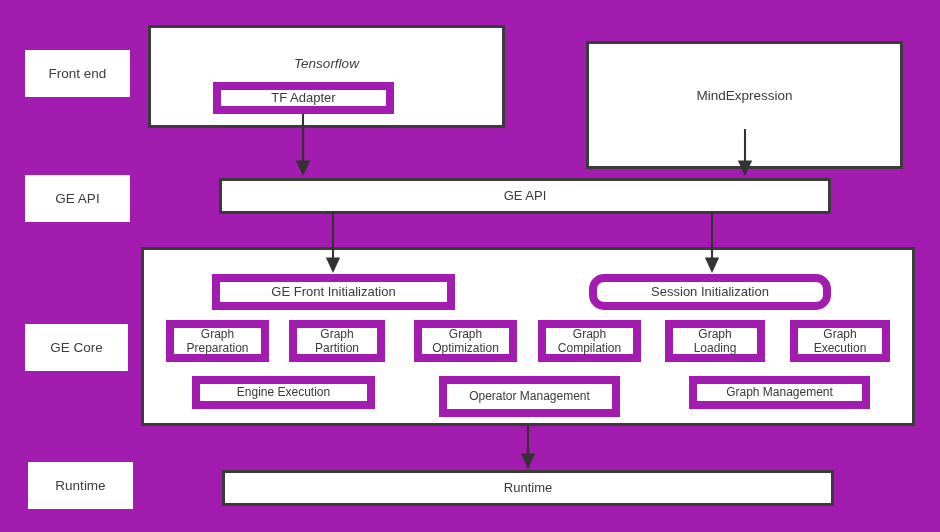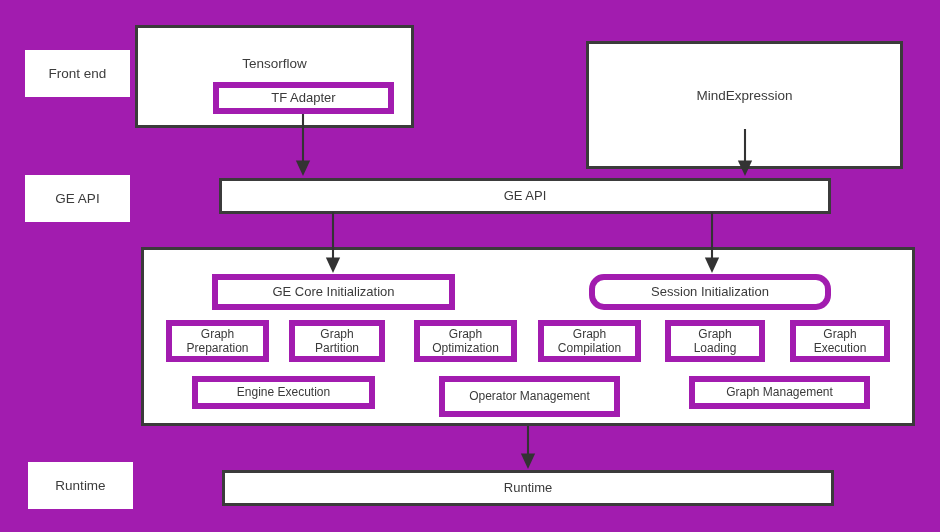--- a/index.html
+++ b/index.html
@@ -42,21 +42,21 @@
   .panel > .panel-title {
     margin-top: 28px;
     font-size: 13.5px;
     color: #3c3c3c;
   }
   .panel.ge-core {
     align-items: flex-start;
   }
   
   .node {
-    border: 6px solid #a21caf;
+    border: 8px solid #a21caf;
     font-size: 13px;
   }
   .bar {
     border: 3px solid #3b3b3b;
     font-size: 13px;
   }
   .small {
     font-size: 12px;
   }
   svg.arrows {
@@ -74,45 +74,48 @@
 <div id="canvas">
 
   <div class="box chip" style="left:25px; top:50px; width:105px; height:47px;">
     <span>Front end</span>
   </div>
 
   <div class="box chip" style="left:25px; top:175px; width:105px; height:47px;">
     <span>GE API</span>
   </div>
 
+  <div class="box chip" style="left:25px; top:324px; width:103px; height:47px;">
+    <span>GE Core</span>
+  </div>
 
   <div class="box chip" style="left:28px; top:462px; width:105px; height:47px;">
     <span>Runtime</span>
   </div>
 
-  <div class="box panel" style="left:135px; top:25px; width:279px; height:103px;">
+  <div class="box panel" style="left:148px; top:25px; width:357px; height:103px;font-style:italic;">
     <span class="panel-title">Tensorflow</span>
   </div>
 
   <div class="box node" style="left:213px; top:82px; width:181px; height:32px;">
     <span>TF Adapter</span>
   </div>
 
   <div class="box panel" style="left:586px; top:41px; width:317px; height:128px;">
     <span class="panel-title" style="margin-top:44px;">MindExpression</span>
   </div>
 
   <div class="box bar" style="left:219px; top:178px; width:612px; height:36px;">
     <span>GE API</span>
   </div>
 
   <div class="box panel ge-core" style="left:141px; top:247px; width:774px; height:179px;"></div>
 
   <div class="box node" style="left:212px; top:274px; width:243px; height:36px;">
-    <span>GE Core Initialization</span>
+    <span>GE Front Initialization</span>
   </div>
 
   <div class="box node" style="left:589px; top:274px; width:242px; height:36px;border-radius:15px;">
     <span>Session Initialization</span>
   </div>
 
   <div class="box node small" style="left:166px; top:320px; width:103px; height:42px;">
     <span>Graph
 Preparation</span>
   </div>

